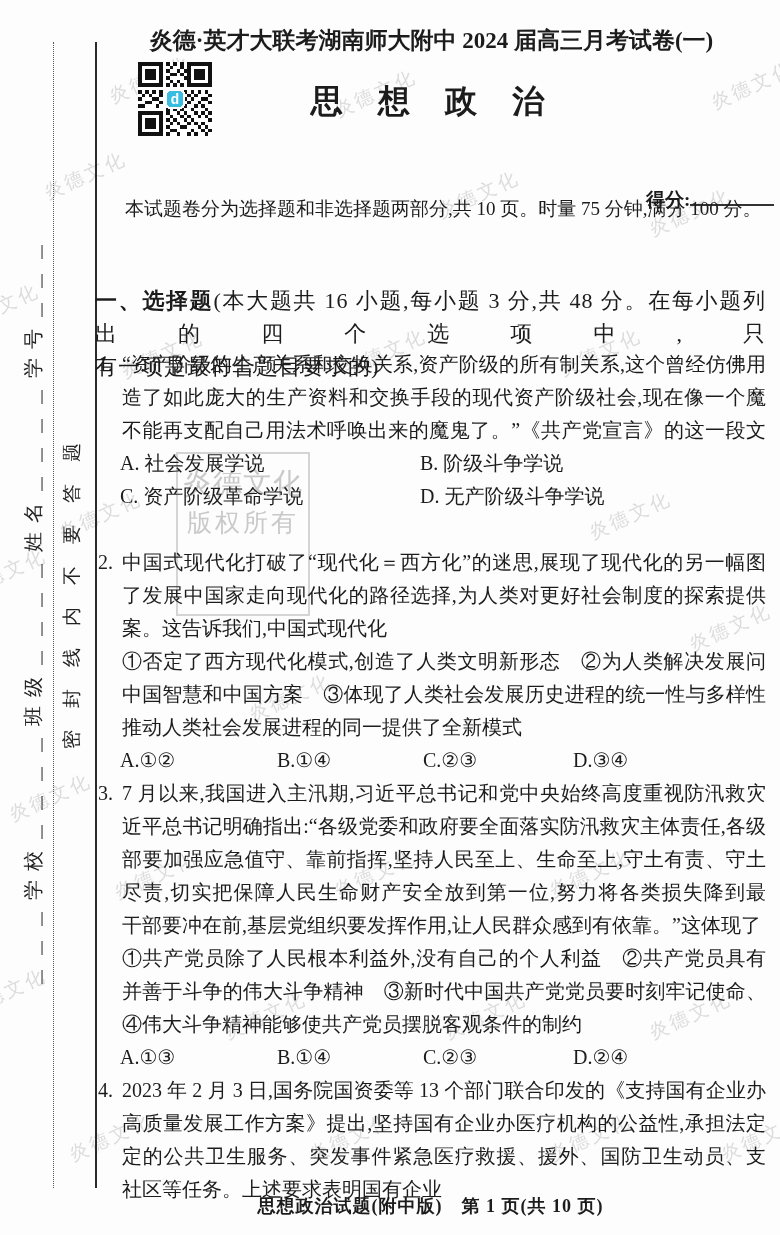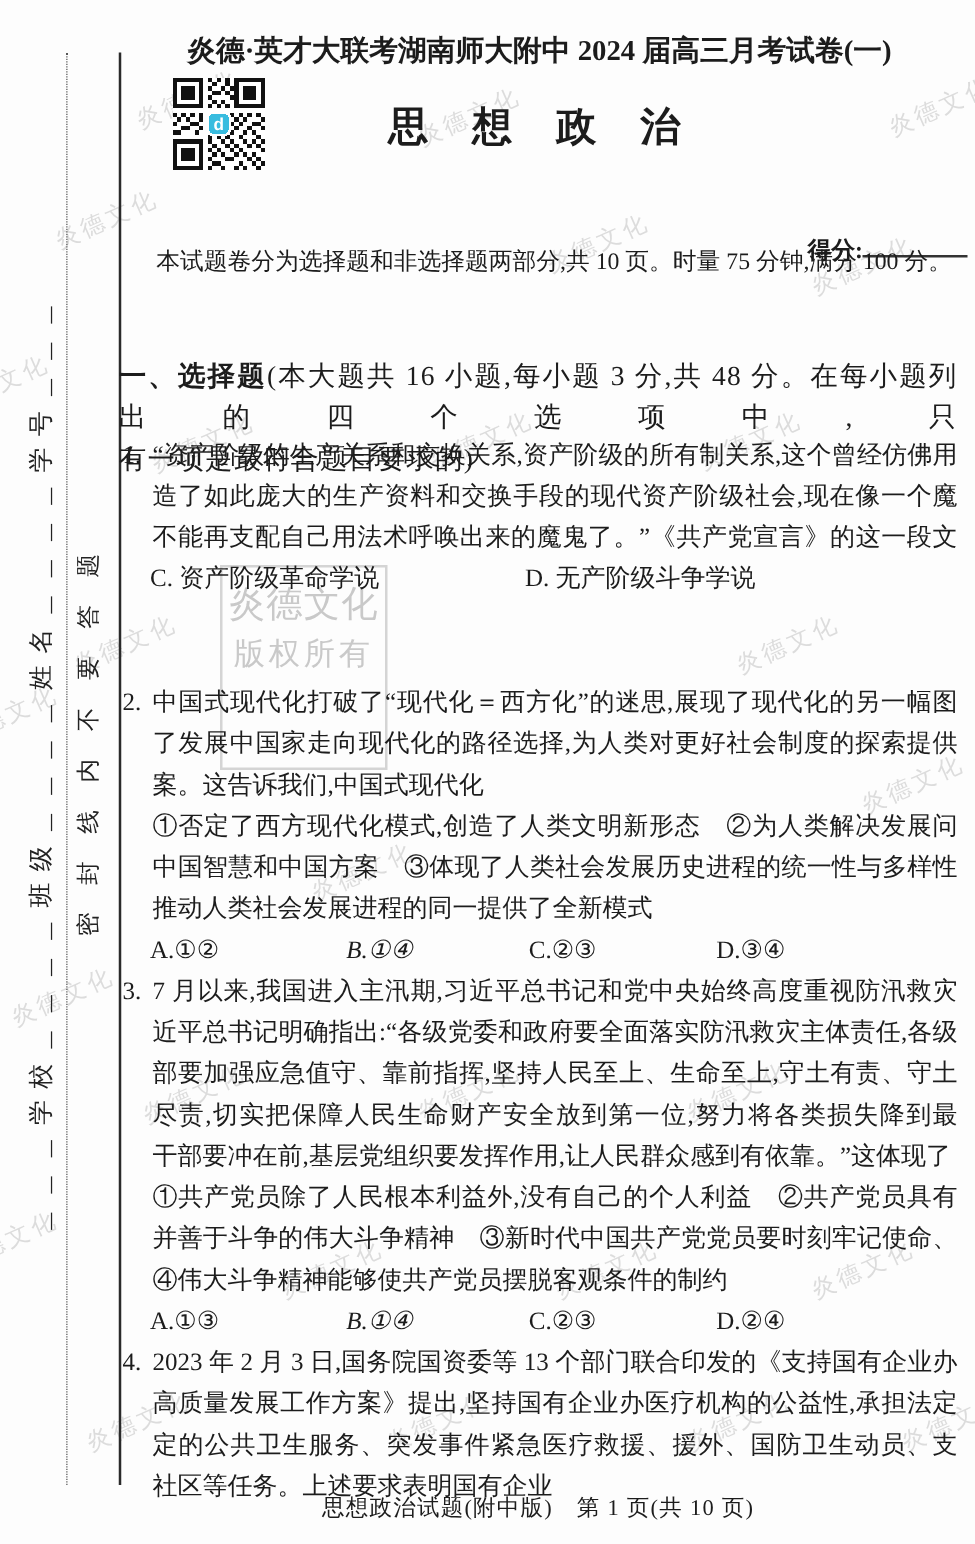--- a/index.html
+++ b/index.html
@@ -37,23 +37,23 @@
   .jl{text-align:justify;text-align-last:justify;}
   .bold{font-weight:bold;}
   
   .q{position:absolute;left:122px;width:644px;font-size:20px;z-index:2;}
   .q .ln{height:33px;line-height:33px;overflow:hidden;}
   .j{text-align:justify;text-align-last:justify;}
   .qnum{position:absolute;left:-24px;top:0;height:33px;line-height:33px;}
   .optrow{position:relative;height:33px;line-height:33px;}
   .optrow span{position:absolute;white-space:nowrap;}
   .o2-1{left:-2px;} .o2-2{left:298px;}
-  .o4-1{left:-2px;} .o4-2{left:155px;font-style:italic;} .o4-3{left:301px;} .o4-4{left:451px;}
+  .o4-1{left:-2px;} .o4-2{left:155px;} .o4-3{left:301px;} .o4-4{left:451px;}
   .footer{position:absolute;left:95px;top:1194px;width:671px;text-align:center;font-size:18px;
-      letter-spacing:1px;z-index:2;}
+      letter-spacing:1px;z-index:2;font-weight:bold;}
 </style>
 </head>
 <body>
 
 <div class="page">
 
   <div class="wm" style="left:-85px;top:48px">炎德文化</div>
   <div class="wm" style="left:105px;top:60px">炎德文化</div>
   <div class="wm" style="left:330px;top:74px">炎德文化</div>
   <div class="wm" style="left:707px;top:66px">炎德文化</div>
@@ -114,20 +114,24 @@
     <div class="jl"><span class="bold">一、选择题</span><span>(本大题共 16 小题,每小题 3 分,共 48 分。在每小题列出的四个选项中,只</span></div>
     <div>有一项是最符合题目要求的)</div>
   </div>
 
   <div class="q" style="top:348px">
     <span class="qnum">1.</span>
     <div class="ln j">“资产阶级的生产关系和交换关系,资产阶级的所有制关系,这个曾经仿佛用法术创</div>
     <div class="ln j">造了如此庞大的生产资料和交换手段的现代资产阶级社会,现在像一个魔法师一样</div>
     <div class="ln j">不能再支配自己用法术呼唤出来的魔鬼了。”《共产党宣言》的这一段文字主要蕴</div>
     <div class="optrow">
+      <span class="o2-1">A. 社会发展学说</span>
+      <span class="o2-2">B. 阶级斗争学说</span>
+    </div>
+    <div class="optrow">
       <span class="o2-1">C. 资产阶级革命学说</span>
       <span class="o2-2">D. 无产阶级斗争学说</span>
     </div>
   </div>
 
   <div class="q" style="top:546px">
     <span class="qnum">2.</span>
     <div class="ln j">中国式现代化打破了“现代化＝西方化”的迷思,展现了现代化的另一幅图景,拓展</div>
     <div class="ln j">了发展中国家走向现代化的路径选择,为人类对更好社会制度的探索提供了中国方</div>
     <div class="ln">案。这告诉我们,中国式现代化</div>

